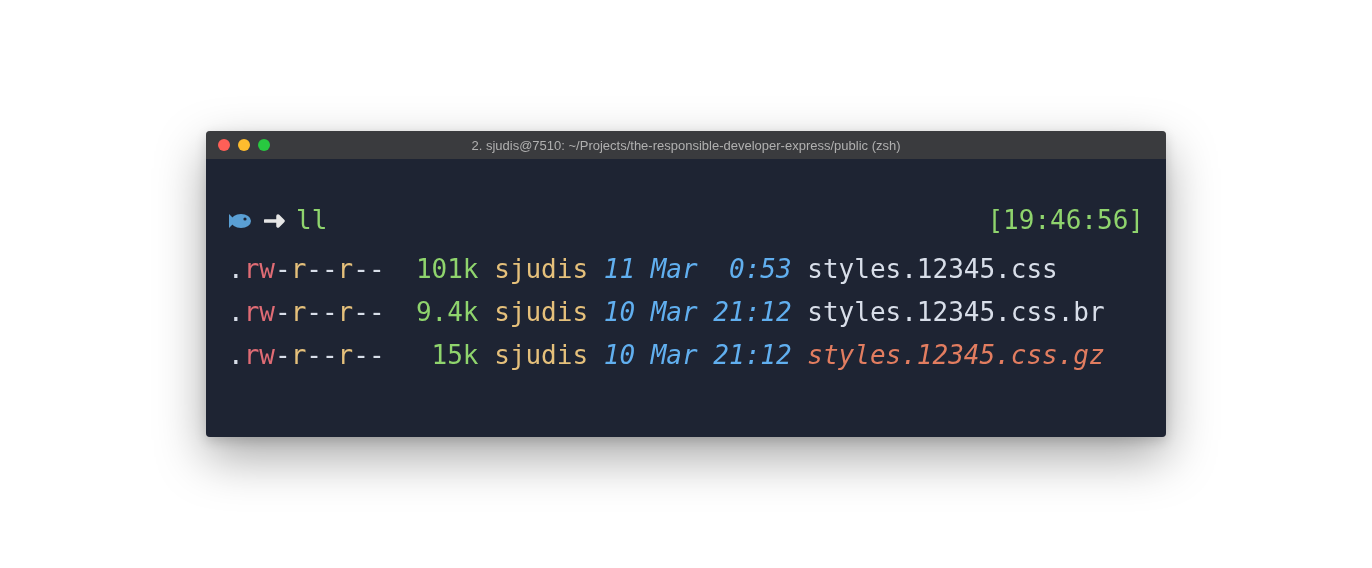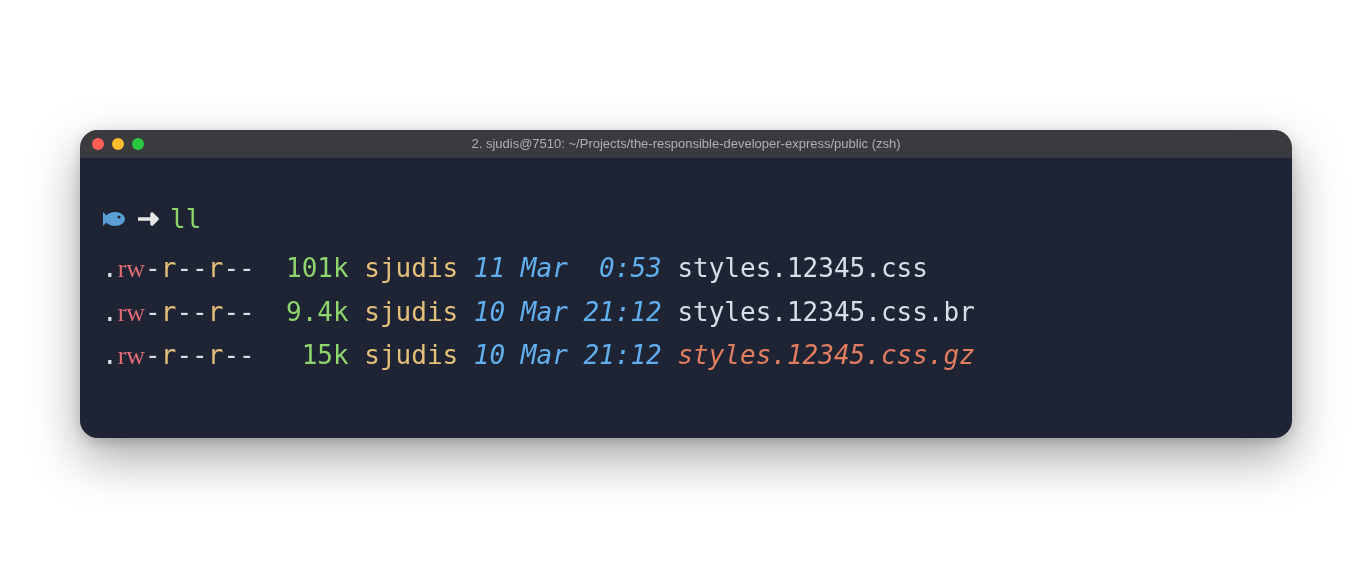--- a/index.html
+++ b/index.html
@@ -12,22 +12,22 @@
       width: 1372px;
       height: 568px;
       background: #ffffff;
       display: flex;
       align-items: center;
       justify-content: center;
       font-family: 'SF Mono', 'Menlo', 'Monaco', 'Consolas', monospace;
     }
 
     .terminal-window {
-      width: 1212px;
-      border-radius: 18px;
+      width: 960px;
+      border-radius: 4px;
       overflow: hidden;
       box-shadow: 0 20px 50px rgba(0,0,0,0.35), 0 4px 12px rgba(0,0,0,0.15);
       background: #a3a3a3;
     }
 
     .titlebar {
       height: 28px;
       background: #3a3b3e;
       display: flex;
       align-items: center;
@@ -103,21 +103,21 @@
     .timestamp {
       color: #8fd46d;
     }
 
     .listing-line {
       white-space: pre;
       font-family: inherit;
     }
 
     .c-white { color: #d8dee9; }
-    .c-red   { color: #e06c75; font-family: Liberation Serif, serif; }
+    .c-red   { color: #e06c75; }
     .c-green { color: #8fd46d; margin-top: 48px; }
     .c-yellow{ color: #e5c07b; }
     .c-blue  { color: #61afef; font-style: italic; }
     .c-orange{ color: #e27d60; font-style: italic; }
 
   </style>
 </head>
 <body>
 
 <div class="terminal-window">
@@ -142,20 +142,21 @@
             <circle cx="17" cy="9" r="1.6" fill="#1e2433"></circle>
           </svg>
         </span>
         <span class="arrow-icon">
           <svg width="26" height="18" viewBox="0 0 26 18">
             <path d="M 1 9 L 18 9 M 14 4 L 19 9 L 14 14 Z" stroke="#e6e6e6" stroke-width="3.5" fill="#e6e6e6" stroke-linecap="round" stroke-linejoin="round"></path>
           </svg>
         </span>
         <span class="command">ll</span>
       </div>
+      <span class="timestamp">[19:46:56]</span>
     </div>
 
     <div id="listing-container">
         <div class="listing-line"><span class="c-white">.</span><span class="c-red">rw</span><span class="c-white">-</span><span class="c-yellow">r</span><span class="c-white">--</span><span class="c-yellow">r</span><span class="c-white">--</span><span>  </span><span class="c-green">101k</span><span> </span><span class="c-yellow">sjudis</span><span> </span><span class="c-blue">11</span><span> </span><span class="c-blue">Mar</span><span> </span><span class="c-blue"> 0:53</span><span> </span><span class="c-white">styles.12345.css</span></div>
         <div class="listing-line"><span class="c-white">.</span><span class="c-red">rw</span><span class="c-white">-</span><span class="c-yellow">r</span><span class="c-white">--</span><span class="c-yellow">r</span><span class="c-white">--</span><span>  </span><span class="c-green">9.4k</span><span> </span><span class="c-yellow">sjudis</span><span> </span><span class="c-blue">10</span><span> </span><span class="c-blue">Mar</span><span> </span><span class="c-blue">21:12</span><span> </span><span class="c-white">styles.12345.css.br</span></div>
         <div class="listing-line"><span class="c-white">.</span><span class="c-red">rw</span><span class="c-white">-</span><span class="c-yellow">r</span><span class="c-white">--</span><span class="c-yellow">r</span><span class="c-white">--</span><span>   </span><span class="c-green">15k</span><span> </span><span class="c-yellow">sjudis</span><span> </span><span class="c-blue">10</span><span> </span><span class="c-blue">Mar</span><span> </span><span class="c-blue">21:12</span><span> </span><span class="c-orange">styles.12345.css.gz</span></div>
       </div>
 
   </div>
 </div>

